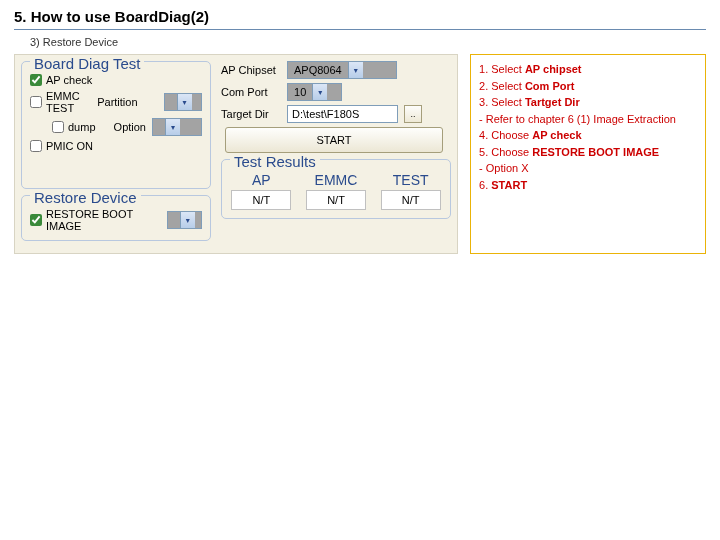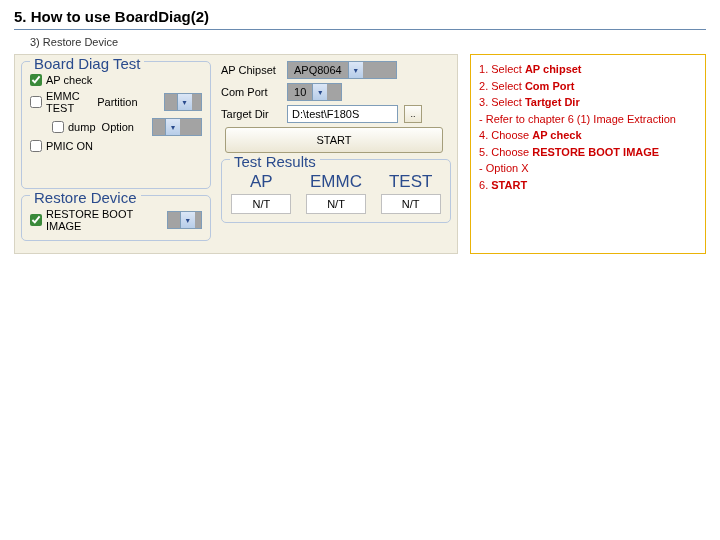--- a/index.html
+++ b/index.html
@@ -18,21 +18,21 @@
   .combo span { padding: 0 6px; font-size: 11px; }
   .combo .arrow { width: 15px; height: 16px; background: linear-gradient(#dbe6f6,#b7cde8); border-left: 1px solid #7f9db9; display: flex; align-items: center; justify-content: center; font-size: 8px; color: #2a4b8d; }
   .text-input { background: #fff; border: 1px solid #7f9db9; height: 18px; padding: 0 4px; font-size: 11px; display: flex; align-items: center; }
   .btn-small { width: 18px; height: 18px; background: linear-gradient(#fdfdfb,#eee9d6); border: 1px solid #a59e7b; font-size: 9px; display: flex; align-items: center; justify-content: center; cursor: pointer; }
   .btn-start { background: linear-gradient(#fefefc,#ece7d5); border: 1px solid #a59e7b; border-radius: 3px; height: 26px; display: flex; align-items: center; justify-content: center; font-size: 11px; cursor: pointer; }
   .left-col { width: 190px; float: left; }
   .right-col { width: 230px; float: right; }
   .clear { clear: both; }
   .result-box { width: 60px; height: 20px; background: #fff; border: 1px solid #c0c0c0; display: flex; align-items: center; justify-content: center; font-size: 11px; }
   .result-wrap { display: flex; flex-direction: column; align-items: center; }
-  .result-label { color: #2a4b8d; font-size: 17px; margin-bottom: 2px; }
+  .result-label { color: #2a4b8d; font-size: 14px; margin-bottom: 2px; }
   .results-row { display: flex; gap: 12px; justify-content: space-around; }
   .instructions { width: 238px; border: 1px solid #eab308; padding: 6px 8px; font-size: 11px; line-height: 1.5; }
   .red { color: #cc0000; }
   .bold { font-weight: bold; }
   .lbl { font-size: 11px; }
 </style>
 </head>
 <body>
 
 <div class="page-title">5. How to use BoardDiag(2)</div>
@@ -59,21 +59,21 @@
           <div class="combo" style="width:50px;">
               <span></span>
               <span class="arrow">▾</span>
             </div>
         </div>
         <div class="row" style="margin-left:22px;">
           <label class="cb">
               <input type="checkbox" style="">
               <span>dump</span>
             </label>
-          <span class="lbl" style="margin-left:auto;margin-right:12px;">Option</span>
+          <span class="lbl" style="margin-left:auto;margin-right:0;">Option</span>
           <div class="combo" style="width:50px;">
               <span></span>
               <span class="arrow">▾</span>
             </div>
         </div>
         <div class="row" style="margin-bottom:0;">
           <label class="cb">
               <input type="checkbox" style="">
               <span>PMIC ON</span>
             </label>

